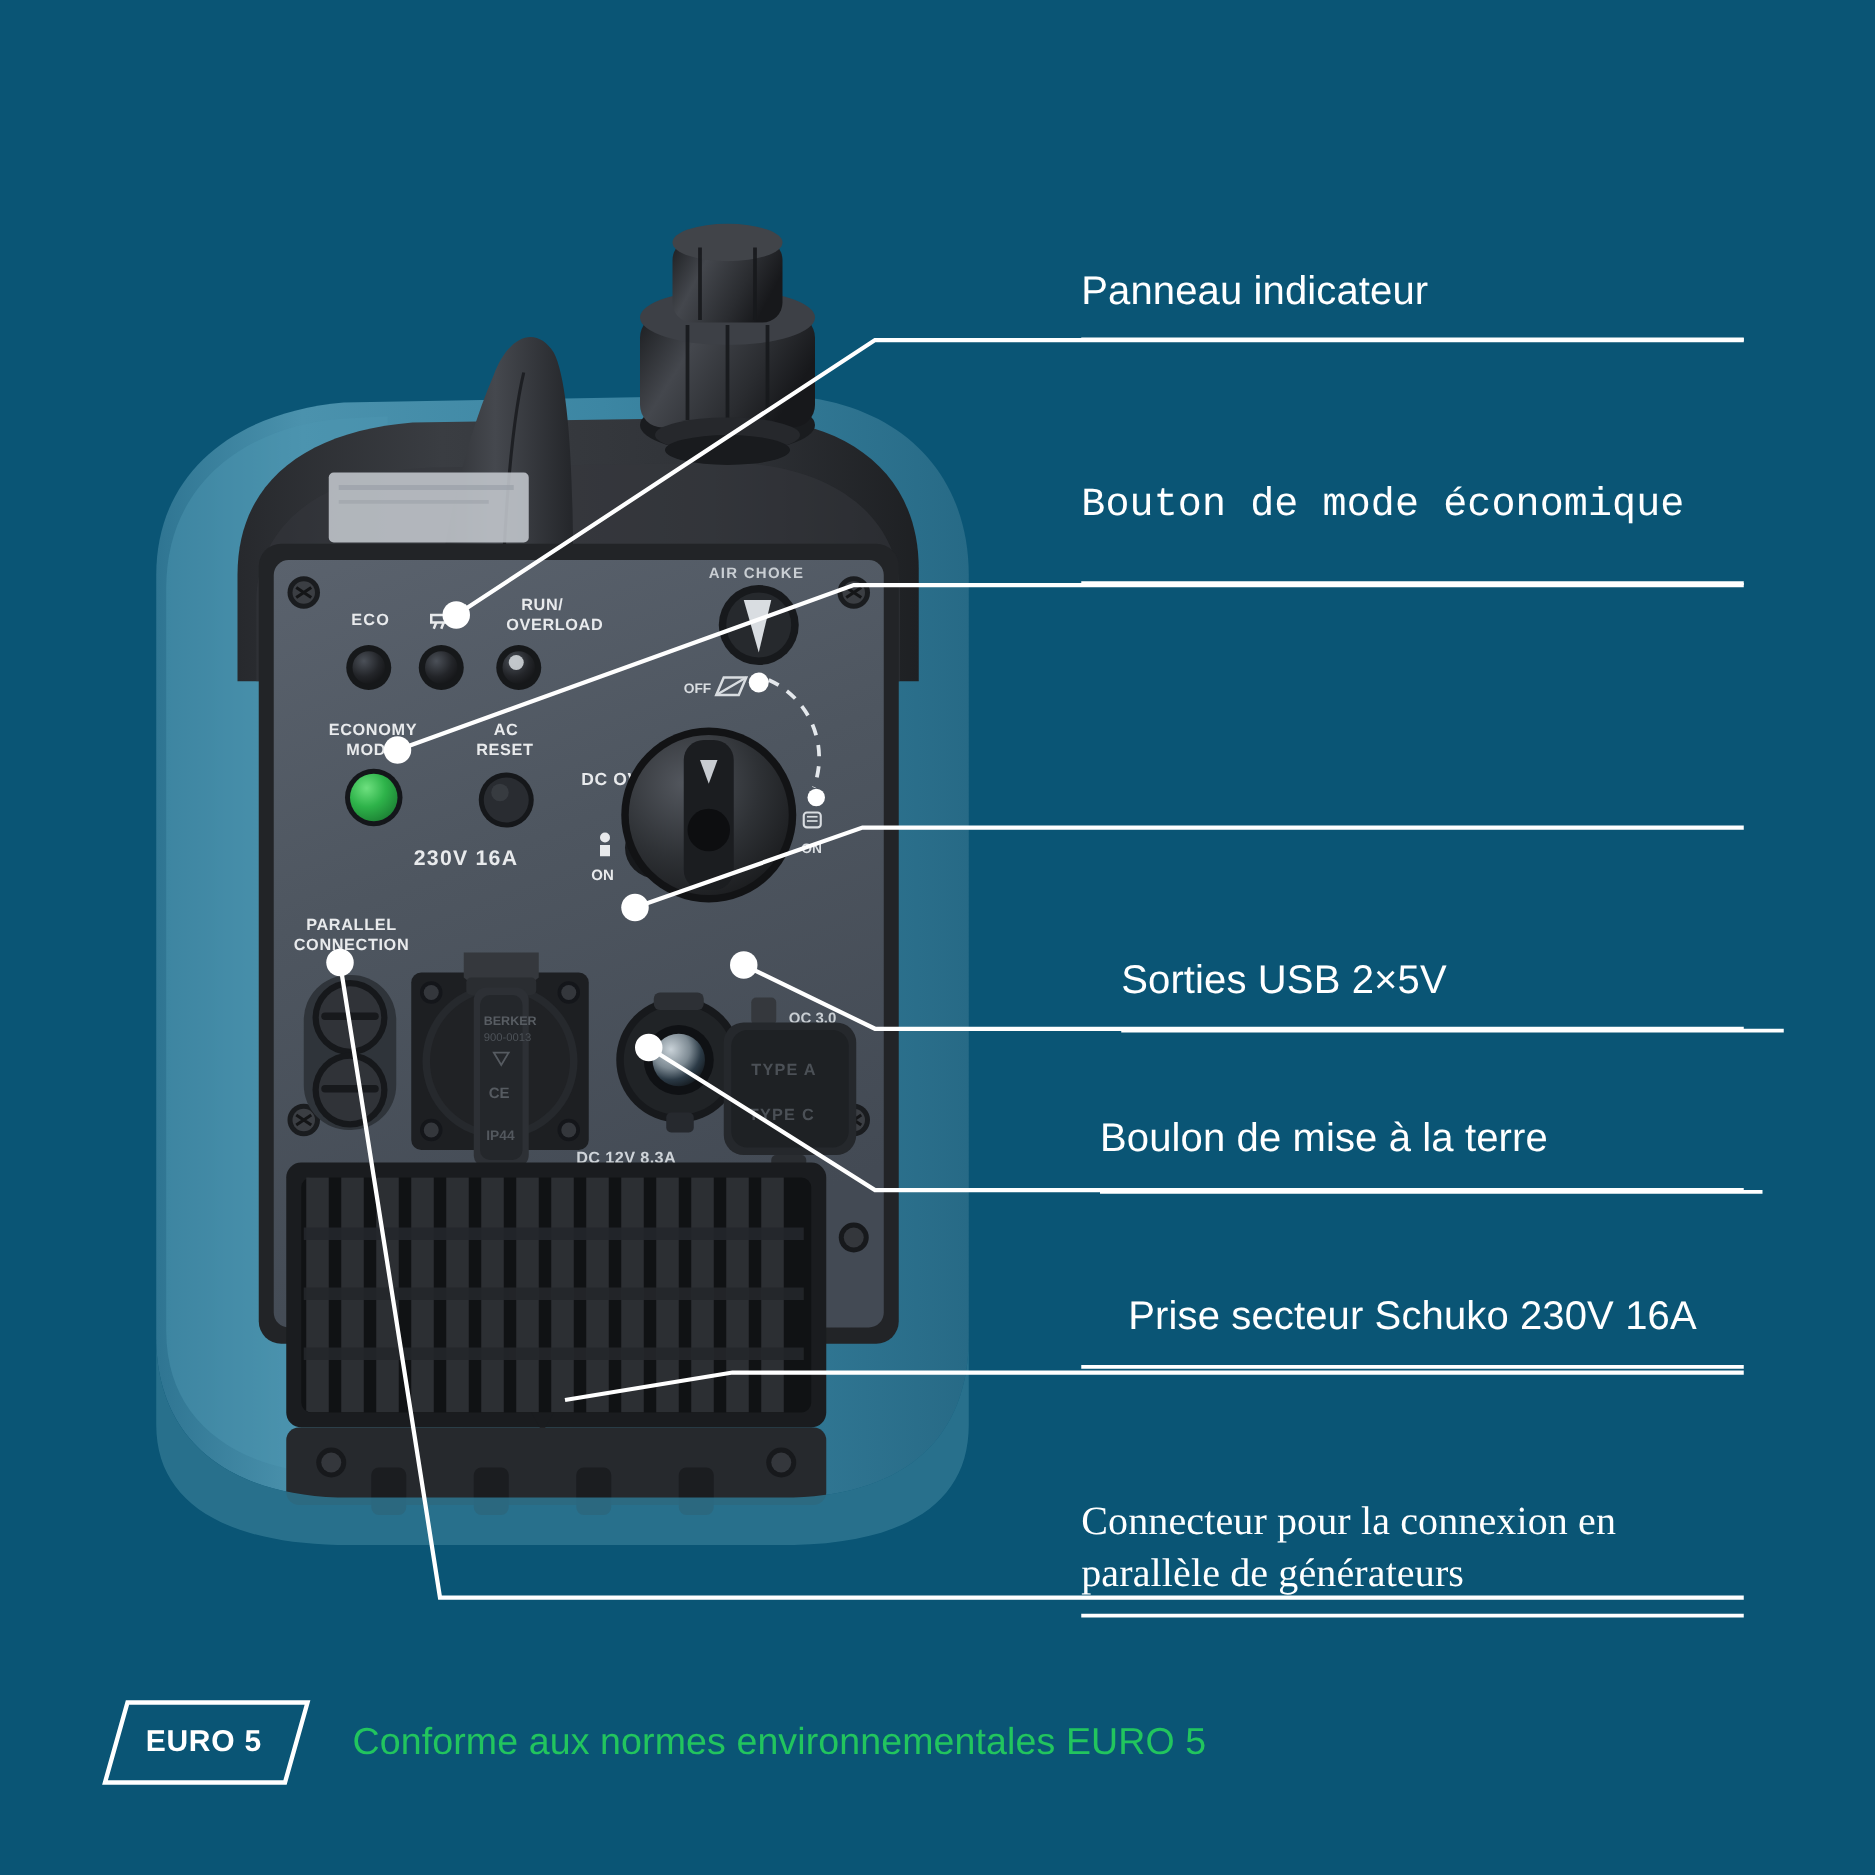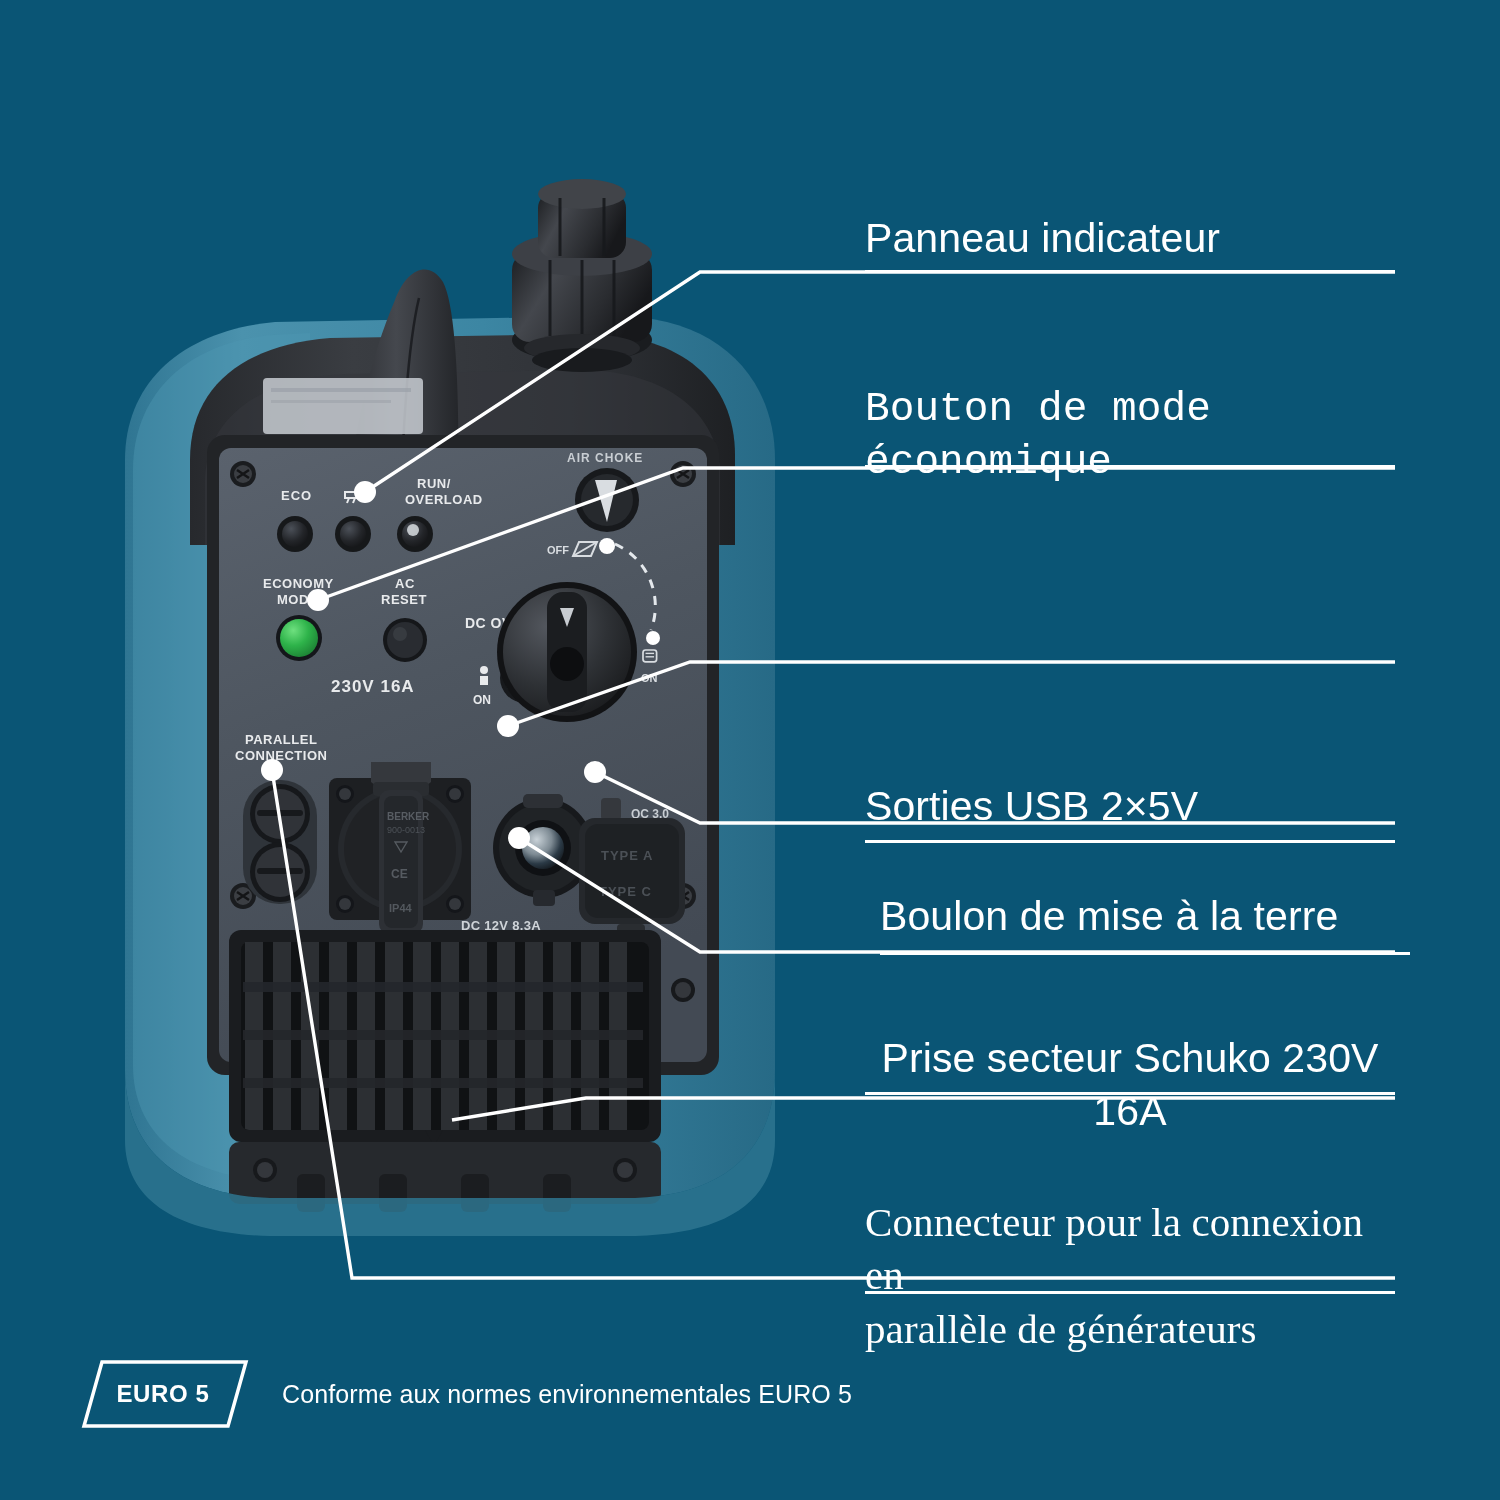--- a/index.html
+++ b/index.html
@@ -10,37 +10,37 @@
     position:relative;
     overflow:hidden;
   }
   #stage { position:absolute; inset:0; }
 
   
   .callouts { position:absolute; left:0; top:0; width:1500px; height:1500px; }
   .callout { position:absolute; left:865px; width:530px; }
   .callout .txt {
     color:#ffffff;
-    font-size:41px;
+    font-size:32px;
     font-weight:400;
     line-height:1.30;
     letter-spacing:.1px;
     white-space:pre-line;
   }
   .callout .rule {
     position:absolute;
     left:0; width:530px; height:3px;
     background:#ffffff;
   }
 
   
   #co-0 { top:212px; } #co-0 .rule { top:58px; }
   #co-1 { top:383px;font-family:Liberation Mono, monospace; } #co-1 .rule { top:82px; }
   #co-2 { top:575px; } #co-2 .rule { top:85px; }
-  #co-3 { top:780px; } #co-3 .rule { top:60px; }
+  #co-3 { top:763px;margin-left:32px; } #co-3 .rule { top:60px; }
   #co-4 { top:890px;margin-left:15px; } #co-4 .rule { top:62px; }
   #co-5 { top:1032px;text-align:center; } #co-5 .rule { top:60px; }
   #co-6 { top:1196px;font-family:Liberation Serif, serif; } #co-6 .rule { top:95px; }
 
   
   #leaders { position:absolute; left:0; top:0; width:1500px; height:1500px; pointer-events:none; }
 
   
   .euro-row { position:absolute; left:80px; top:1358px; display:flex; align-items:center; gap:32px; }
   .euro-badge {
@@ -49,21 +49,21 @@
   }
   .euro-badge .shape {
     position:absolute; inset:0;
   }
   .euro-badge .label {
     position:absolute; inset:0;
     display:flex; align-items:center; justify-content:center;
     color:#fff; font-size:24px; font-weight:700; letter-spacing:.6px;
     padding-right:4px;
   }
-  .euro-text { color:#ffffff; font-size:25px; font-weight:400; letter-spacing:.1px; }
+  .euro-text { color:#22c55e; font-size:30px; font-weight:400; letter-spacing:.1px; }
 
   
   #product { position:absolute; left:95px; top:130px; width:740px; height:1200px; }
 </style>
 </head>
 <body>
 
 <div id="stage">
 
   <div id="product">

